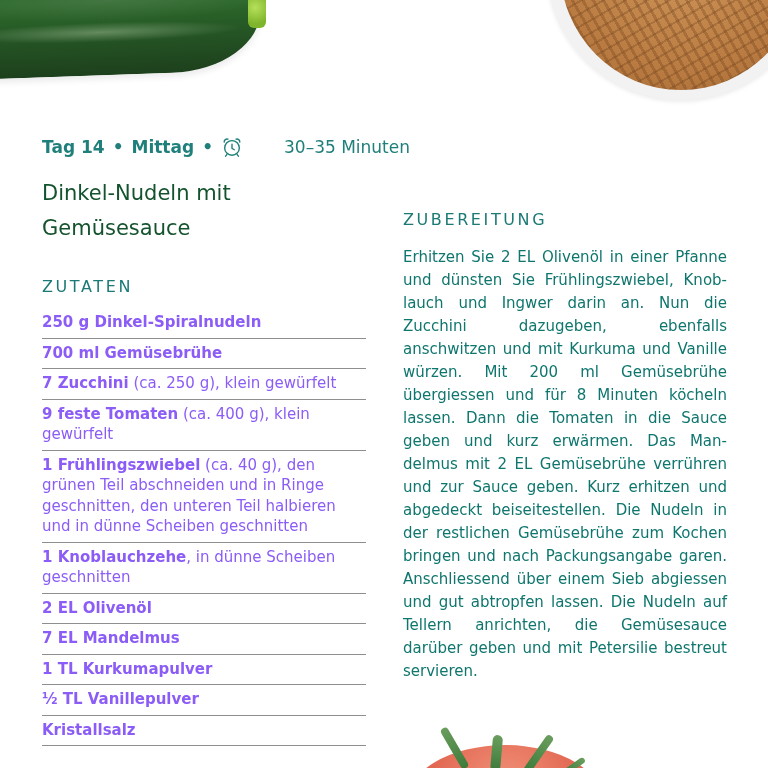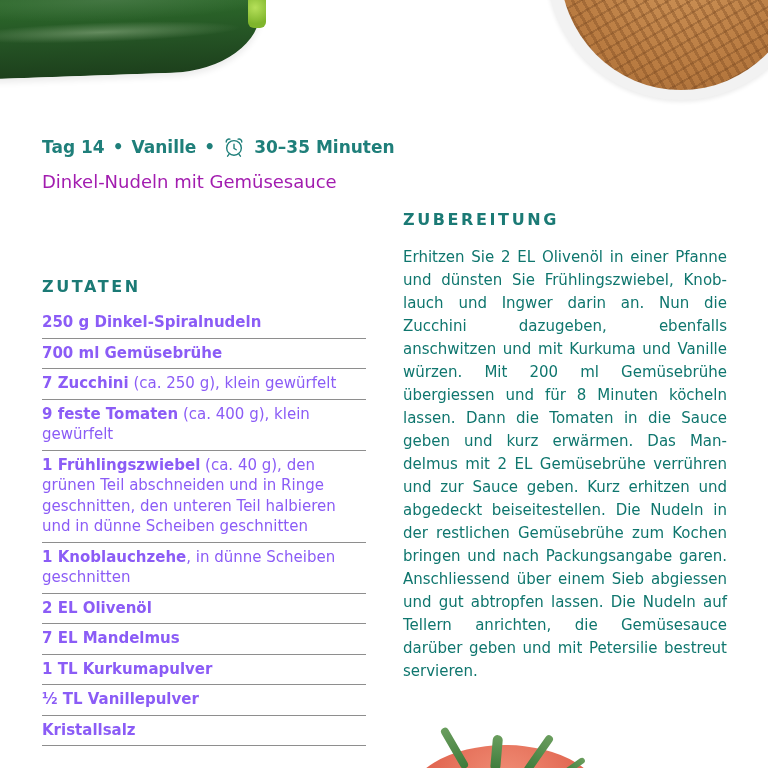--- a/index.html
+++ b/index.html
@@ -55,30 +55,30 @@
 
     
     .meta {
       position: absolute; left: 42px; top: 136px;
       display: flex; align-items: center;
       font-size: 17px; color: #1f7f7a; white-space: nowrap;
     }
     .meta .strong { font-weight: bold; }
     .meta .dot { margin: 0 8px; font-weight: bold; }
     .clock-icon { width: 22px; height: 22px; margin: 0 9px 0 0; display: inline-block; }
-    .meta .duration { font-weight: bold; }
+    .meta .duration { font-weight: normal; margin-left: 32px; }
 
     .title {
-      position: absolute; left: 42px; top: 164px; width: 320px;
-      font-size: 18px; line-height: 35px; font-weight: normal; color: #a21caf;
+      position: absolute; left: 42px; top: 176px; width: 320px;
+      font-size: 21px; line-height: 35px; font-weight: normal; color: #14532d;
     }
 
     .section-head {
       position: absolute;
-      font-size: 16px; font-weight: bold; letter-spacing: 2.6px;
+      font-size: 16px; font-weight: normal; letter-spacing: 2.6px;
       color: #1b7a75;
     }
     .zutaten-head { left: 42px; top: 277px; }
     .zubereitung-head { left: 403px; top: 210px; }
 
     .ingredients {
       position: absolute; left: 42px; top: 308px; width: 324px;
       list-style: none;
     }
     .ingredients li {
@@ -106,21 +106,21 @@
   </div>
   <div class="tomato"></div>
   <div class="tomato-leaf" style="left:462px; top:722px; height:46px; transform:rotate(-30deg);"></div>
   <div class="tomato-leaf" style="left:490px; top:735px; height:36px; transform:rotate(5deg); width:10px;"></div>
   <div class="tomato-leaf" style="left:522px; top:728px; height:44px; transform:rotate(35deg);"></div>
   <div class="tomato-leaf" style="left:560px; top:748px; height:26px; transform:rotate(55deg); width:6px;"></div>
 
   <div class="meta">
     <span class="strong">Tag 14</span>
     <span class="dot">•</span>
-    <span class="strong">Vanille</span>
+    <span class="strong">Mittag</span>
     <span class="dot">•</span>
     <svg class="clock-icon" viewBox="0 0 24 24" fill="none" stroke="#1f7f7a" stroke-width="1.5" stroke-linecap="round">
       <circle cx="12" cy="13" r="8"></circle>
       <path d="M12 9v4.5l2.5 1.5"></path>
       <path d="M3.5 6.5a3 3 0 0 1 4-3"></path>
       <path d="M20.5 6.5a3 3 0 0 0-4-3"></path>
       <path d="M6.5 20l-1.5 2"></path>
       <path d="M17.5 20l1.5 2"></path>
     </svg>
     <span class="duration">30–35 Minuten</span>

